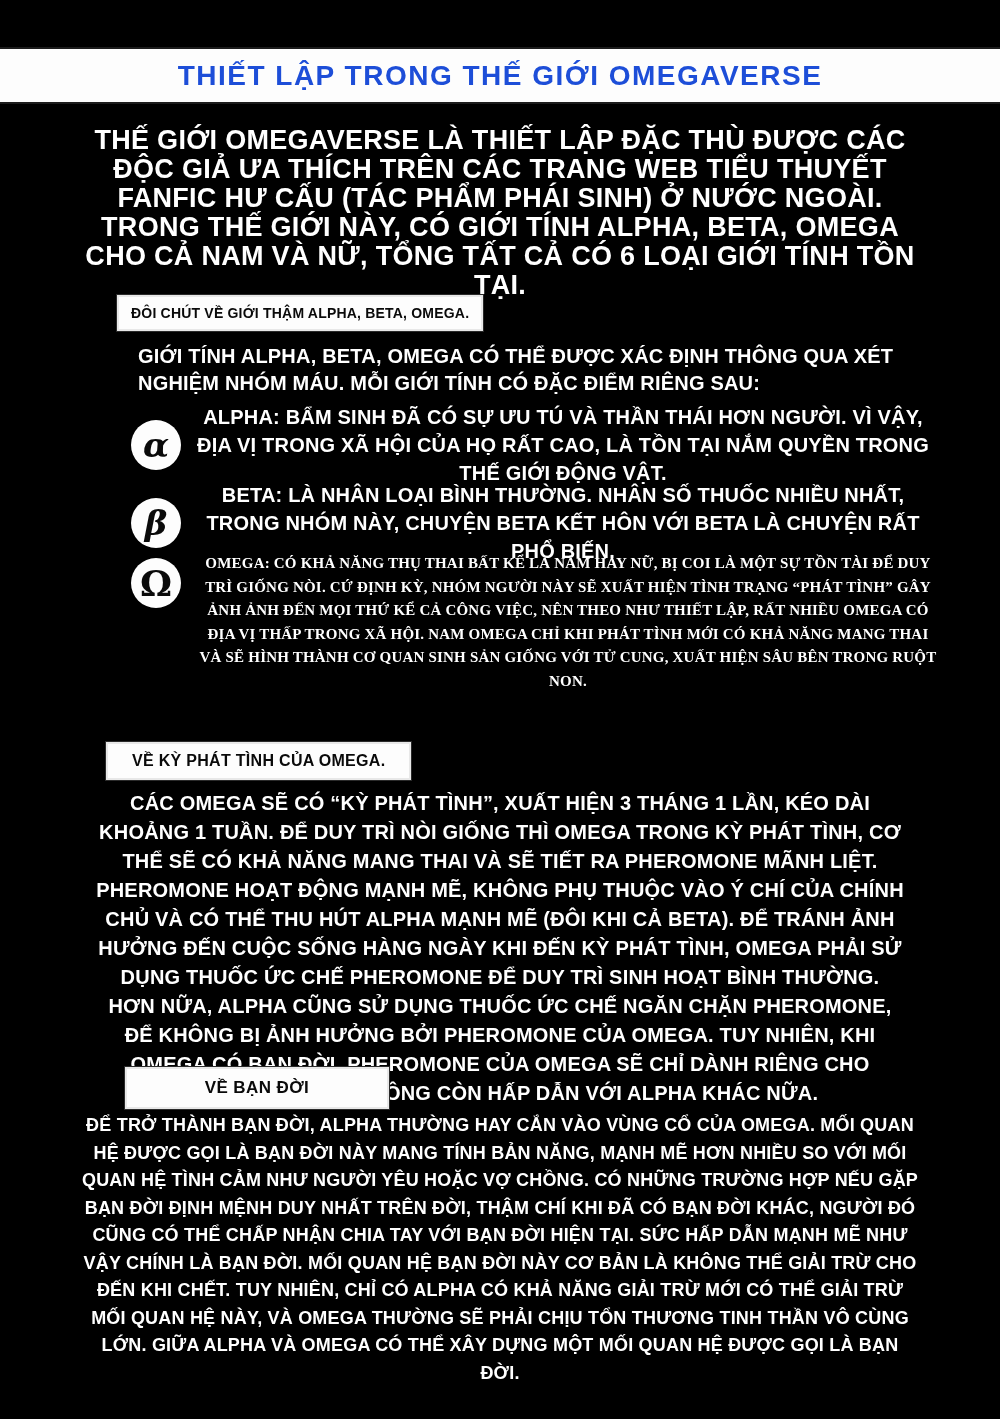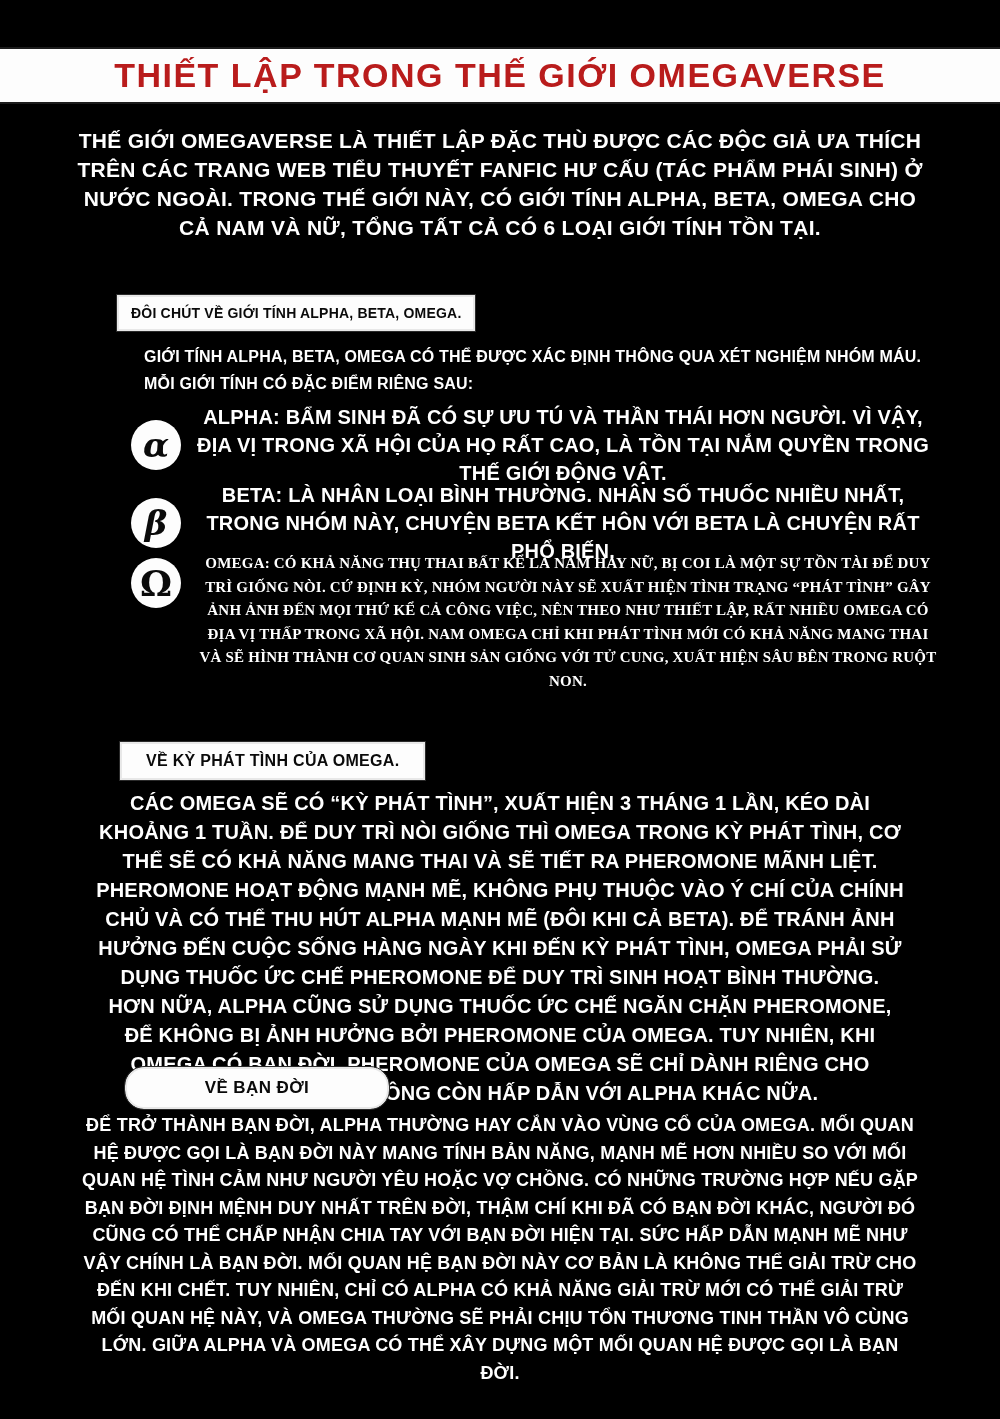--- a/index.html
+++ b/index.html
@@ -18,51 +18,51 @@
 
   
   .title-bar {
     left: 0; right: 0; top: 47px; height: 53px;
     background: #fdfdfd;
     border-top: 2px solid #1c1c1c;
     border-bottom: 2px solid #1c1c1c;
     display: flex; align-items: center; justify-content: center;
   }
   .title-bar .title-text {
-    color: #b91c1c;
-    font-size: 34px;
+    color: #1d4ed8;
+    font-size: 28px;
     letter-spacing: 1.5px;
     white-space: nowrap;
   }
 
   
   .intro {
     top: 126px; left: 68px; width: 864px;
     text-align: center;
-    font-size: 21px;
+    font-size: 27px;
     line-height: 29px;
     letter-spacing: 0.3px;
   }
 
   
   .section-box {
     background: #fdfdfd;
     color: #0a0a0a;
     border: 2px solid #e8e8e8;
     outline: 1px solid #2a2a2a;
     white-space: nowrap;
   }
   .box-genders { left: 117px; top: 295px; padding: 8px 12px; font-size: 14px; letter-spacing: 0.2px; }
-  .box-heat    { left: 120px; top: 742px; padding: 8px 24px; font-size: 16px; letter-spacing: 0.3px; }
-  .box-mate    { left: 125px; top: 1067px; width: 260px; padding: 9px 0; font-size: 17px; text-align: center; letter-spacing: 0.4px; border-radius: 19px; }
+  .box-heat    { left: 106px; top: 742px; padding: 8px 24px; font-size: 16px; letter-spacing: 0.3px; }
+  .box-mate    { left: 125px; top: 1067px; width: 260px; padding: 9px 0; font-size: 17px; text-align: center; letter-spacing: 0.4px; }
 
   
   .gender-lead {
-    left: 144px; top: 343px; width: 780px;
-    font-size: 16px;
+    left: 138px; top: 343px; width: 780px;
+    font-size: 20px;
     line-height: 27px;
     letter-spacing: 0.2px;
   }
 
   
   .gender-item { display: flex; gap: 14px; }
   .g-alpha { left: 131px; top: 403px; width: 800px; align-items: center; }
   .g-beta  { left: 131px; top: 481px; width: 800px; align-items: center; }
   .g-omega { left: 131px; top: 552px; width: 810px; align-items: flex-start; }
   .g-circle {
@@ -100,21 +100,21 @@
 </style>
 </head>
 <body>
 
 <div class="abs title-bar">
   <span class="title-text">THIẾT LẬP TRONG THẾ GIỚI OMEGAVERSE</span>
 </div>
 
 <div class="abs intro">THẾ GIỚI OMEGAVERSE LÀ THIẾT LẬP ĐẶC THÙ ĐƯỢC CÁC ĐỘC GIẢ ƯA THÍCH TRÊN CÁC TRANG WEB TIỂU THUYẾT FANFIC HƯ CẤU (TÁC PHẨM PHÁI SINH) Ở NƯỚC NGOÀI. TRONG THẾ GIỚI NÀY, CÓ GIỚI TÍNH ALPHA, BETA, OMEGA CHO CẢ NAM VÀ NỮ, TỔNG TẤT CẢ CÓ 6 LOẠI GIỚI TÍNH TỒN TẠI.</div>
 
-<div class="abs section-box box-genders">ĐÔI CHÚT VỀ GIỚI TÍNH ALPHA, BETA, OMEGA.</div>
+<div class="abs section-box box-genders">ĐÔI CHÚT VỀ GIỚI THẬM ALPHA, BETA, OMEGA.</div>
 
 <div class="abs gender-lead">GIỚI TÍNH ALPHA, BETA, OMEGA CÓ THỂ ĐƯỢC XÁC ĐỊNH THÔNG QUA XÉT NGHIỆM NHÓM MÁU. MỖI GIỚI TÍNH CÓ ĐẶC ĐIỂM RIÊNG SAU:</div>
 
 <div class="abs gender-item g-alpha">
   <div class="g-circle italic">α</div>
   <div class="g-text">ALPHA: BẨM SINH ĐÃ CÓ SỰ ƯU TÚ VÀ THẦN THÁI HƠN NGƯỜI. VÌ VẬY, ĐỊA VỊ TRONG XÃ HỘI CỦA HỌ RẤT CAO, LÀ TỒN TẠI NẮM QUYỀN TRONG THẾ GIỚI ĐỘNG VẬT.</div>
 </div>
 
 <div class="abs gender-item g-beta">
   <div class="g-circle italic">β</div>

